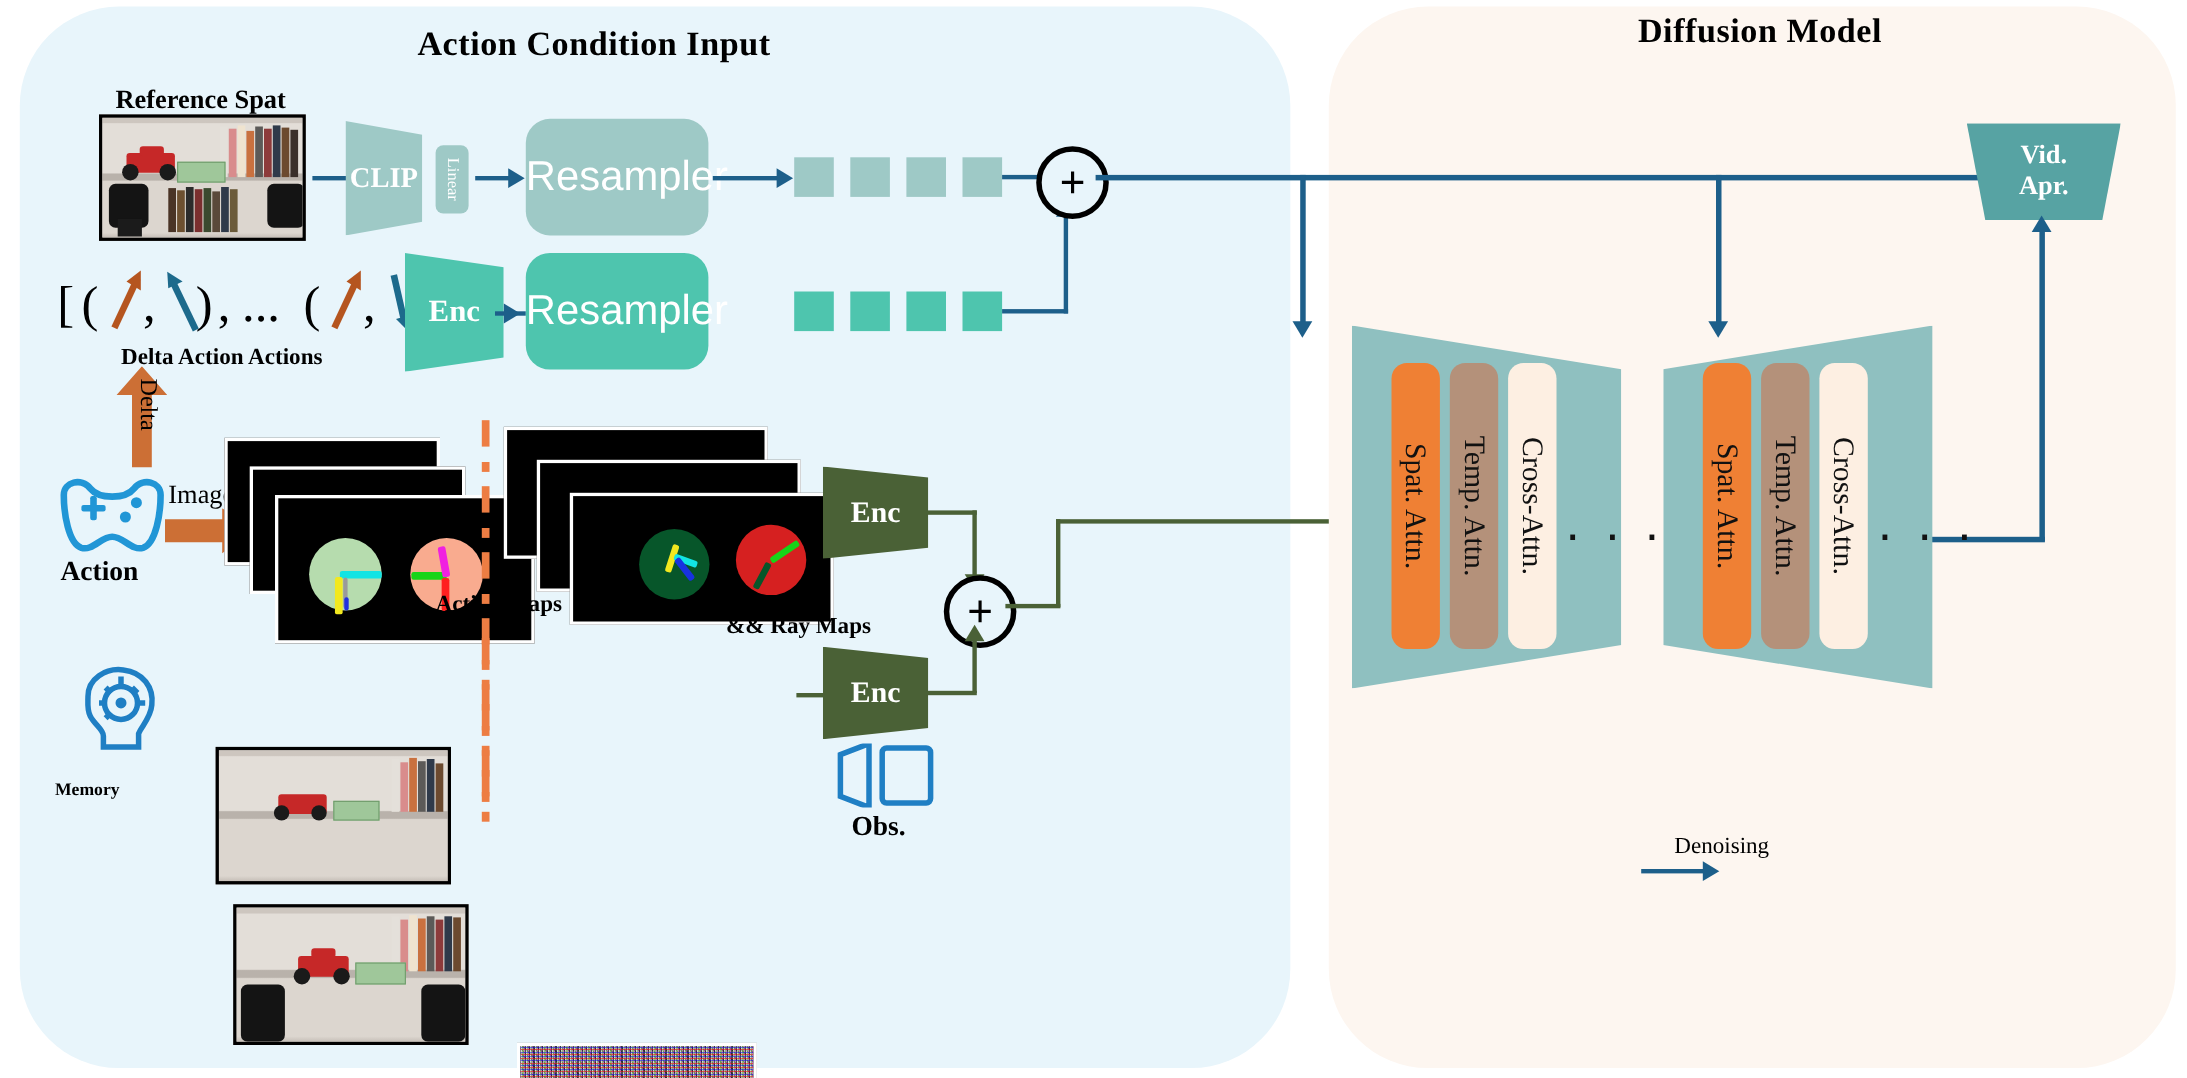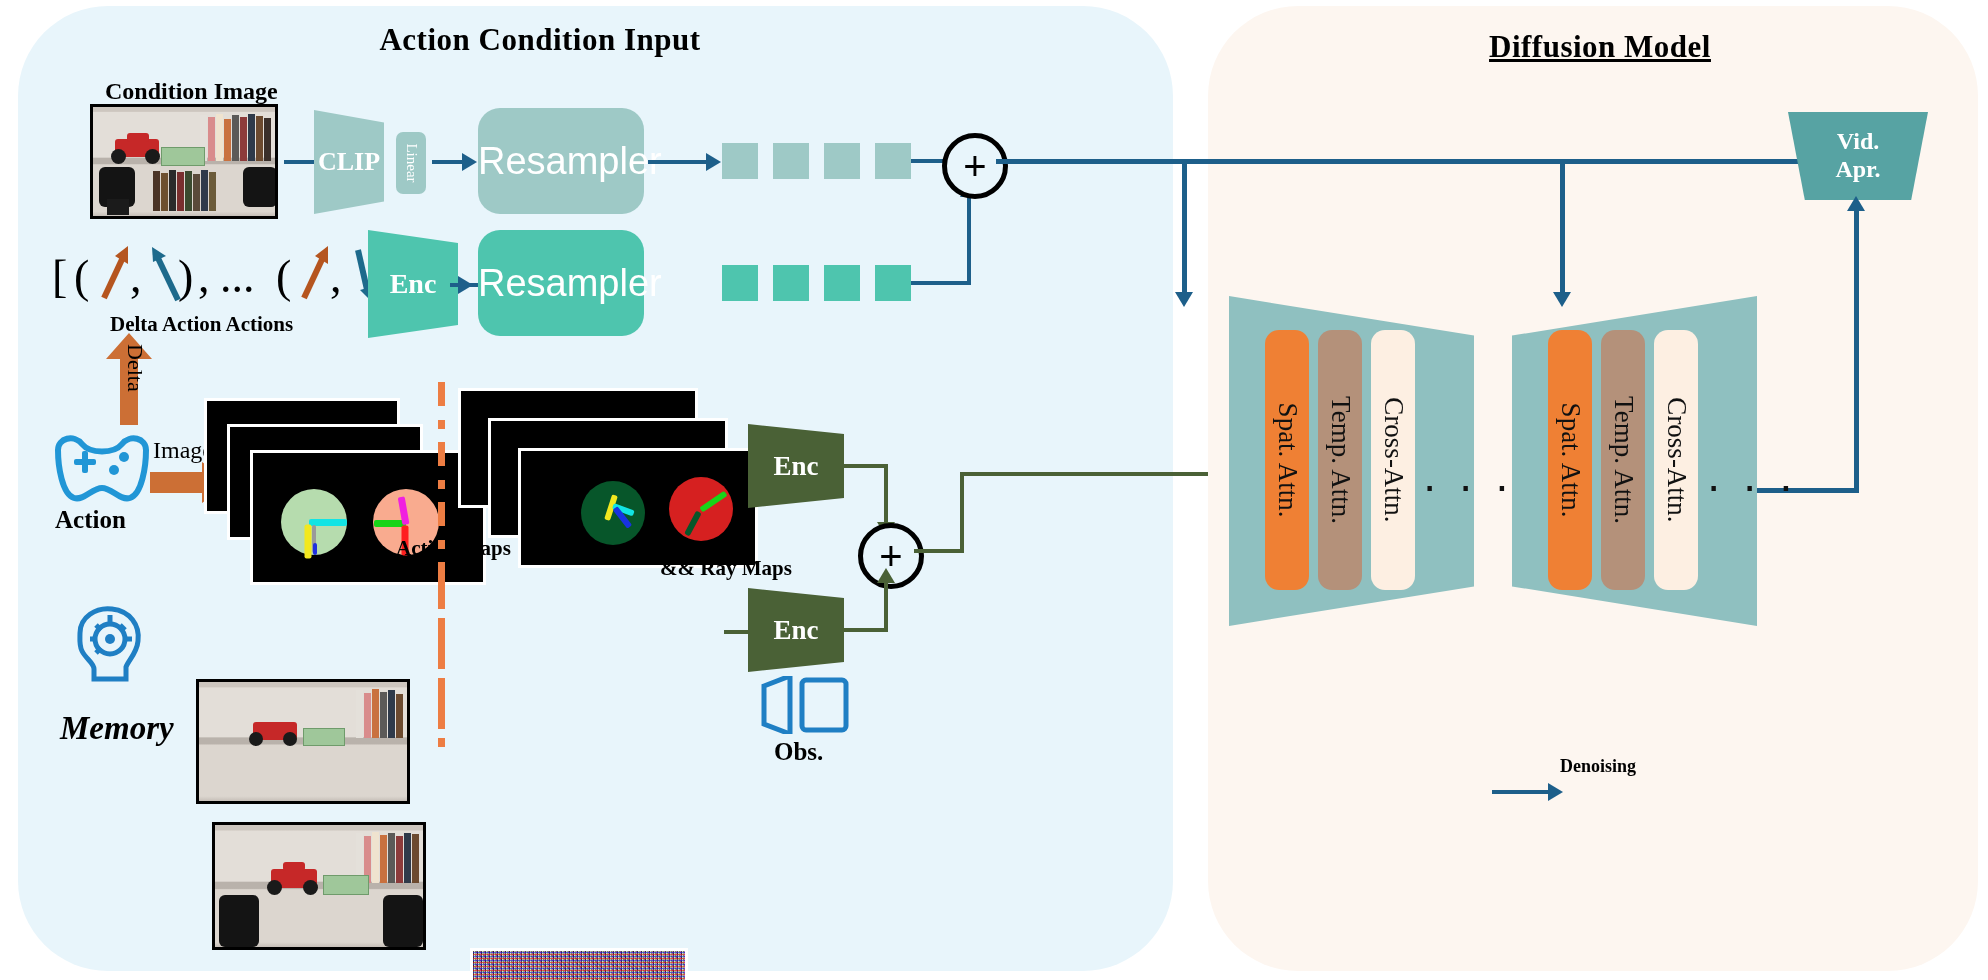--- a/index.html
+++ b/index.html
@@ -86,21 +86,21 @@
   .memicon{position:absolute;}
   .obsicon{position:absolute;}
 </style>
 </head>
 <body>
 
 <div class="abs" id="left-panel"></div>
 
 <div class="abs panel-title" style="left:330px;top:22px;width:420px;">Action Condition Input</div>
 
-<div class="abs lbl" style="left:105px;top:78px;font-size:24px;">Condition Image</div>
+<div class="abs lbl" style="left:105px;top:78px;font-size:24px;">Reference Spat</div>
 
 <div class="abs photo" id="ref-photo" style="left:90px;top:104px;width:188px;height:115px;">
   <div class="shelfbg"></div>
 
   <div class="books" style="right:4px;top:6px;height:48px;">
     <div class="bk" style="height:46px;background:#e4e0da"></div>
     <div class="bk" style="height:44px;background:#d98c8c"></div>
     <div class="bk" style="height:47px;background:#efe3cf"></div>
     <div class="bk" style="height:42px;background:#c9713f"></div>
     <div class="bk" style="height:46px;background:#5c5a58"></div>
@@ -303,21 +303,21 @@
            L58 76 L26 76 L26 66 C26 60, 18 56, 14 48 C11 42, 12 35, 12 30 Z" fill="none" stroke="#1f7fc4" stroke-width="5"></path>
   <circle cx="42" cy="36" r="15" fill="none" stroke="#1f7fc4" stroke-width="5"></circle>
   <circle cx="42" cy="36" r="5" fill="#1f7fc4"></circle>
   <line x1="42" y1="12" x2="42" y2="22" stroke="#1f7fc4" stroke-width="5"></line>
   <line x1="22" y1="36" x2="28" y2="36" stroke="#1f7fc4" stroke-width="5"></line>
   <line x1="57" y1="36" x2="64" y2="36" stroke="#1f7fc4" stroke-width="5"></line>
   <line x1="28" y1="22" x2="33" y2="27" stroke="#1f7fc4" stroke-width="5"></line>
   <line x1="52" y1="22" x2="57" y2="27" stroke="#1f7fc4" stroke-width="5"></line>
   <line x1="28" y1="50" x2="33" y2="45" stroke="#1f7fc4" stroke-width="5"></line>
 </svg>
-<div class="abs lbl" style="left:60px;top:710px;font-size:33px;font-style:italic;">Memory</div>
+<div class="abs lbl" style="left:50px;top:710px;font-size:16px;">Memory</div>
 
 <div class="abs photo" style="left:196px;top:564px;width:214px;height:125px;">
   <div class="shelfbg"></div>
   <div class="books" style="right:4px;top:6px;height:50px;">
     <div class="bk" style="height:48px;background:#e4e0da"></div>
     <div class="bk" style="height:45px;background:#d98c8c"></div>
     <div class="bk" style="height:49px;background:#c9713f"></div>
     <div class="bk" style="height:46px;background:#5c5a58"></div>
     <div class="bk" style="height:48px;background:#2f3a4a"></div>
     <div class="bk" style="height:44px;background:#6c4a2f"></div>
@@ -374,21 +374,21 @@
 <div class="gl" style="left:842px;top:628px;width:46px;height:4px;"></div>
 <div class="gl" style="left:884px;top:580px;width:4px;height:50px;"></div>
 <div class="arrowhead ah-gu" style="left:877px;top:568px;"></div>
 
 <div class="gl" style="left:914px;top:549px;width:50px;height:4px;"></div>
 <div class="gl" style="left:960px;top:472px;width:4px;height:80px;"></div>
 <div class="gl" style="left:960px;top:472px;width:290px;height:4px;"></div>
 <div class="arrowhead ah-gr" style="left:1244px;top:465px;"></div>
 
 <div class="abs" id="right-panel"></div>
-<div class="abs panel-title" style="left:1390px;top:29px;width:420px;text-decoration:underline;">Diffusion Model</div>
+<div class="abs panel-title" style="left:1390px;top:10px;width:420px;">Diffusion Model</div>
 
 <div class="ln" style="left:996px;top:159px;width:804px;height:5px;"></div>
 
 <div class="ln" style="left:1182px;top:159px;width:5px;height:140px;"></div>
 <div class="arrowhead ah-d" style="left:1175px;top:292px;"></div>
 
 <div class="ln" style="left:1560px;top:159px;width:5px;height:140px;"></div>
 <div class="arrowhead ah-d" style="left:1553px;top:292px;"></div>
 
 <div class="abs trap-dec" style="left:1788px;top:112px;width:140px;height:88px;background:#57a3a3;">
@@ -424,13 +424,13 @@
 <div class="attn" style="left:1601px;top:330px;width:44px;height:260px;background:#b4917a;">
   <span>Temp. Attn.</span>
 </div>
 <div class="attn" style="left:1654px;top:330px;width:44px;height:260px;background:#fdefe2;">
   <span>Cross-Attn.</span>
 </div>
 <div class="dots" style="left:1706px;top:458px;">· · ·</div>
 
 <div class="ln" style="left:1492px;top:790px;width:60px;height:4px;"></div>
 <div class="arrowhead ah-r" style="left:1548px;top:783px;"></div>
-<div class="abs lbl-plain" style="left:1560px;top:756px;font-size:18px;font-weight:bold;">Denoising</div>
+<div class="abs lbl-plain" style="left:1522px;top:756px;font-size:21px;">Denoising</div>
 
 </body></html>

